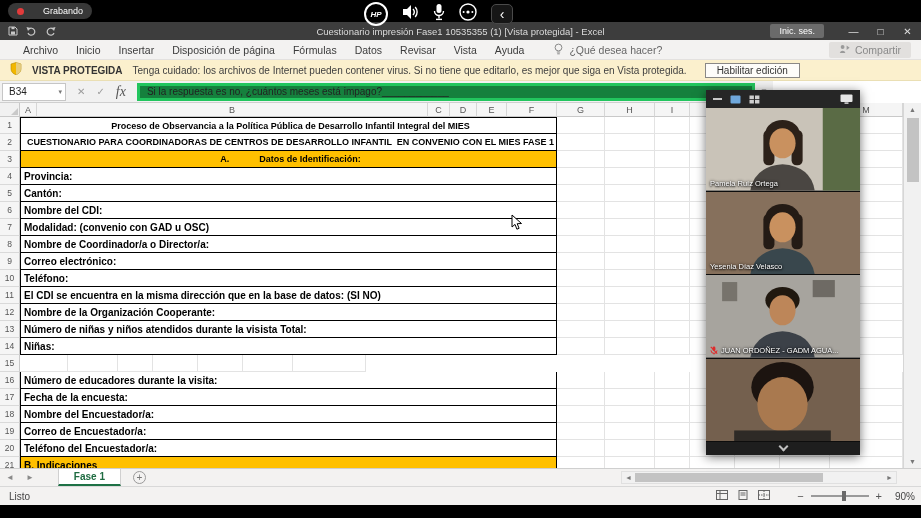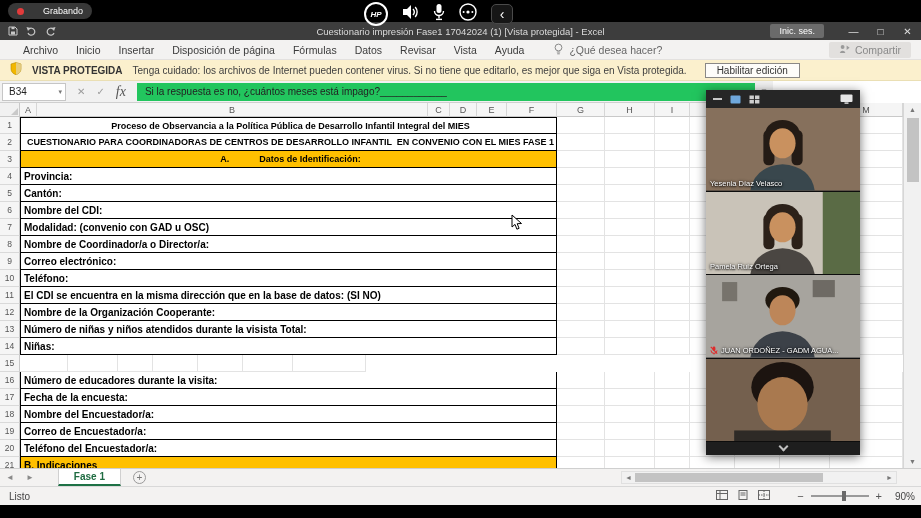--- a/index.html
+++ b/index.html
@@ -35,21 +35,21 @@
   .banner-title{font-size:10px;font-weight:bold;color:#333;white-space:nowrap}
   .banner-msg{font-size:10px;color:#3f3f3f;white-space:nowrap}
   .banner-btn{font-size:10px;color:#333;background:#fdfcf9;border:1px solid #8a8886;padding:1px 11px;margin-left:8px;white-space:nowrap}
 
   
   .fbar{position:absolute;left:0;top:81px;width:773px;height:22px;background:#f1f1f1;display:flex;align-items:center;border-bottom:1px solid #cfcfcf}
   .name-box{width:64px;height:18px;margin-left:2px;background:#fff;border:1px solid #c6c6c6;display:flex;align-items:center;font-size:10px;color:#222;padding-left:6px}
   .name-dd{margin-left:auto;margin-right:3px;font-size:7px;color:#777}
   .fbtns{display:flex;gap:11px;margin:0 11px;color:#9c9c9c;font-size:10px;align-items:center}
   .fx{font-family:"Liberation Serif",serif;font-style:italic;color:#555;font-size:14px}
-  .fcontent{flex:1;height:18px;background:#22c55e;border:1px solid #22c55e;font-size:10px;color:#222;display:flex;align-items:center;padding-left:7px;white-space:nowrap;overflow:hidden}
+  .fcontent{flex:1;height:18px;background:#15803d;border:3px solid #22c55e;font-size:10px;color:#222;display:flex;align-items:center;padding-left:7px;white-space:nowrap;overflow:hidden}
   .fchev{width:18px;text-align:center;color:#777;font-size:8px}
 
   
   .grid{position:absolute;left:0;top:103px;width:903px;height:365px;overflow:hidden;background:#fff}
   .g-head{display:flex;height:14px;background:#f5f5f5}
   .g-corner{width:20px;border-right:1px solid #c9c9c9;border-bottom:1px solid #c9c9c9;position:relative;background:#f1f1f1}
   .g-corner:after{content:"";position:absolute;right:1px;bottom:1px;border-left:7px solid transparent;border-bottom:7px solid #c9c9c9}
   .g-hcell{border-right:1px solid #d6d6d6;border-bottom:1px solid #c9c9c9;font-size:9px;color:#555;display:flex;align-items:center;justify-content:center;background:#f5f5f5}
   .g-row{display:flex;height:17px}
   .g-num{width:20px;background:#f5f5f5;border-right:1px solid #c9c9c9;border-bottom:1px solid #d9d9d9;font-size:8.5px;color:#555;display:flex;align-items:center;justify-content:center}
@@ -145,21 +145,21 @@
           </svg></span>
       <span><svg width="11" height="10" viewBox="0 0 11 10">
             <path d="M3,3 a3.5,3.5 0 1 1 -1,4" stroke="#c8c8c8" fill="none" stroke-width="1.2"></path>
             <polygon points="0.5,1 4.5,2 2,5" fill="#c8c8c8"></polygon>
           </svg></span>
       <span><svg width="11" height="10" viewBox="0 0 11 10">
             <path d="M8,3 a3.5,3.5 0 1 0 1,4" stroke="#c8c8c8" fill="none" stroke-width="1.2"></path>
             <polygon points="10.5,1 6.5,2 9,5" fill="#c8c8c8"></polygon>
           </svg></span>
     </div>
-    <div class="tb-title">Cuestionario impresión Fase1 17042024 (1)  [Vista protegida] - Excel</div>
+    <div class="tb-title">Cuestionario impresión Fase1 10535355 (1)  [Vista protegida] - Excel</div>
     <div class="tb-right">
       <span class="signin">Inic. ses.</span>
       <span class="winbtn">—</span>
       <span class="winbtn">□</span>
       <span class="winbtn">✕</span>
     </div>
   </div>
 
   <div class="ribbon">
     <nav class="rtabs">
@@ -528,43 +528,43 @@
             <rect x="6" y="4.9" width="4.4" height="3.6" fill="#cfcfcf"></rect>
           </svg></span>
       <span style="margin-left:auto"><svg width="13" height="10" viewBox="0 0 13 10">
             <rect x="0.5" y="0.5" width="12" height="7.5" rx="1" fill="#e6e6e6"></rect>
             <rect x="4.5" y="8.4" width="4" height="1.4" fill="#e6e6e6"></rect>
           </svg></span>
     </div>
     <div class="vp-tiles">
         <div class="vtile">
           <svg width="100%" height="100%" viewBox="0 0 153 82" preserveAspectRatio="none">
-            <rect width="153" height="82" fill="#86705c"></rect>
-            <ellipse cx="76" cy="25" rx="17" ry="13" fill="#241b15"></ellipse>
-            <rect x="57" y="22" width="11" height="35" rx="5" fill="#241b15"></rect>
-            <rect x="85" y="22" width="11" height="35" rx="5" fill="#241b15"></rect>
-            <ellipse cx="76" cy="35" rx="13" ry="15" fill="#c9915f"></ellipse>
-            <path d="M44,82 Q48,58 76,56 Q104,58 108,82 Z" fill="#39474d"></path>
-          </svg>
-          <span class="vname">
-            <span>Yesenia Díaz Velasco</span>
-          </span>
-        </div>
-        <div class="vtile">
-          <svg width="100%" height="100%" viewBox="0 0 153 82" preserveAspectRatio="none">
             <rect width="153" height="82" fill="#c9c3b8"></rect>
             <rect x="116" width="37" height="82" fill="#5a6b45"></rect>
             <ellipse cx="76" cy="25" rx="17" ry="13" fill="#2c2119"></ellipse>
             <rect x="57" y="22" width="11" height="35" rx="5" fill="#2c2119"></rect>
             <rect x="85" y="22" width="11" height="35" rx="5" fill="#2c2119"></rect>
             <ellipse cx="76" cy="35" rx="13" ry="15" fill="#c9915f"></ellipse>
             <path d="M44,82 Q48,58 76,56 Q104,58 108,82 Z" fill="#4a4642"></path>
           </svg>
           <span class="vname">
             <span>Pamela Ruíz Ortega</span>
+          </span>
+        </div>
+        <div class="vtile">
+          <svg width="100%" height="100%" viewBox="0 0 153 82" preserveAspectRatio="none">
+            <rect width="153" height="82" fill="#86705c"></rect>
+            <ellipse cx="76" cy="25" rx="17" ry="13" fill="#241b15"></ellipse>
+            <rect x="57" y="22" width="11" height="35" rx="5" fill="#241b15"></rect>
+            <rect x="85" y="22" width="11" height="35" rx="5" fill="#241b15"></rect>
+            <ellipse cx="76" cy="35" rx="13" ry="15" fill="#c9915f"></ellipse>
+            <path d="M44,82 Q48,58 76,56 Q104,58 108,82 Z" fill="#39474d"></path>
+          </svg>
+          <span class="vname">
+            <span>Yesenia Díaz Velasco</span>
           </span>
         </div>
         <div class="vtile">
           <svg width="100%" height="100%" viewBox="0 0 153 82" preserveAspectRatio="none">
             <rect width="153" height="82" fill="#a7a49e"></rect>
             <rect x="16" y="7" width="15" height="19" fill="#77736c"></rect>
             <rect x="106" y="5" width="22" height="17" fill="#6e6a64"></rect>
             <ellipse cx="76" cy="25" rx="17" ry="13" fill="#20180f"></ellipse>
             <ellipse cx="76" cy="35" rx="13" ry="15" fill="#bd8659"></ellipse>
             <path d="M44,82 Q48,58 76,56 Q104,58 108,82 Z" fill="#3c4148"></path>

